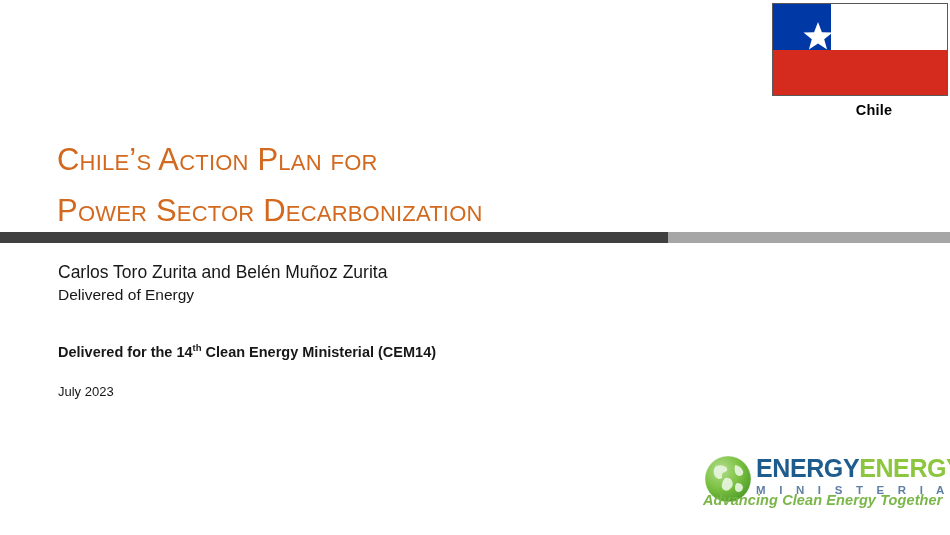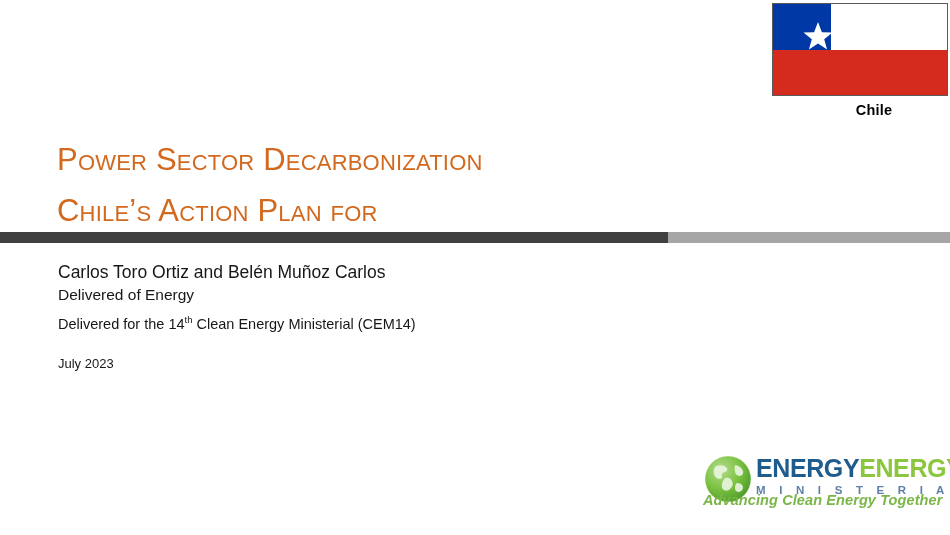--- a/index.html
+++ b/index.html
@@ -121,24 +121,25 @@
     font-size: 17.5px;
     line-height: 23px;
     color: #171717;
   }
   .affiliation {
     font-size: 15.5px;
     line-height: 22px;
     color: #171717;
   }
   .delivered {
-    margin-top: 8px;
+    margin-top: 36px;
     font-size: 14.5px;
     line-height: 20px;
     color: #171717;
+    font-weight: bold;
   }
   .delivered sup {
     font-size: 9.5px;
     vertical-align: super;
     line-height: 0;
   }
   .date {
     margin-top: 21px;
     font-size: 13px;
     line-height: 18px;
@@ -207,31 +208,31 @@
       <div class="flag-star">
         <svg width="32" height="32" viewBox="0 0 32 32" aria-hidden="true">
           <polygon points="16,2 19.9,12.2 30.5,12.6 22.2,19.2 25.1,29.4 16,23.4 6.9,29.4 9.8,19.2 1.5,12.6 12.1,12.2" fill="#ffffff"></polygon>
         </svg>
       </div>
     </div>
     <div class="flag-caption">Chile</div>
   </div>
 
   <div class="title-wrap">
+    <div class="title-line">Chile’s Action Plan for</div>
     <div class="title-line">Power Sector Decarbonization</div>
-    <div class="title-line">Chile’s Action Plan for</div>
   </div>
 
   <div class="divider">
     <div class="divider-dark"></div>
     <div class="divider-light"></div>
   </div>
 
   <div class="body-block">
-    <div class="author">Carlos Toro Ortiz and Belén Muñoz Carlos</div>
+    <div class="author">Carlos Toro Zurita and Belén Muñoz Zurita</div>
     <div class="affiliation">Delivered of Energy</div>
     <div class="delivered"><span>Delivered for the 14</span><sup>th</sup><span> Clean Energy Ministerial (CEM14)</span></div>
     <div class="date">July 2023</div>
   </div>
 
   <div class="cem-logo">
     <div class="cem-globe">
       <svg width="52" height="52" viewBox="0 0 52 52" aria-hidden="true">
         <defs>
           <radialGradient id="gl" cx="35%" cy="30%" r="75%">

